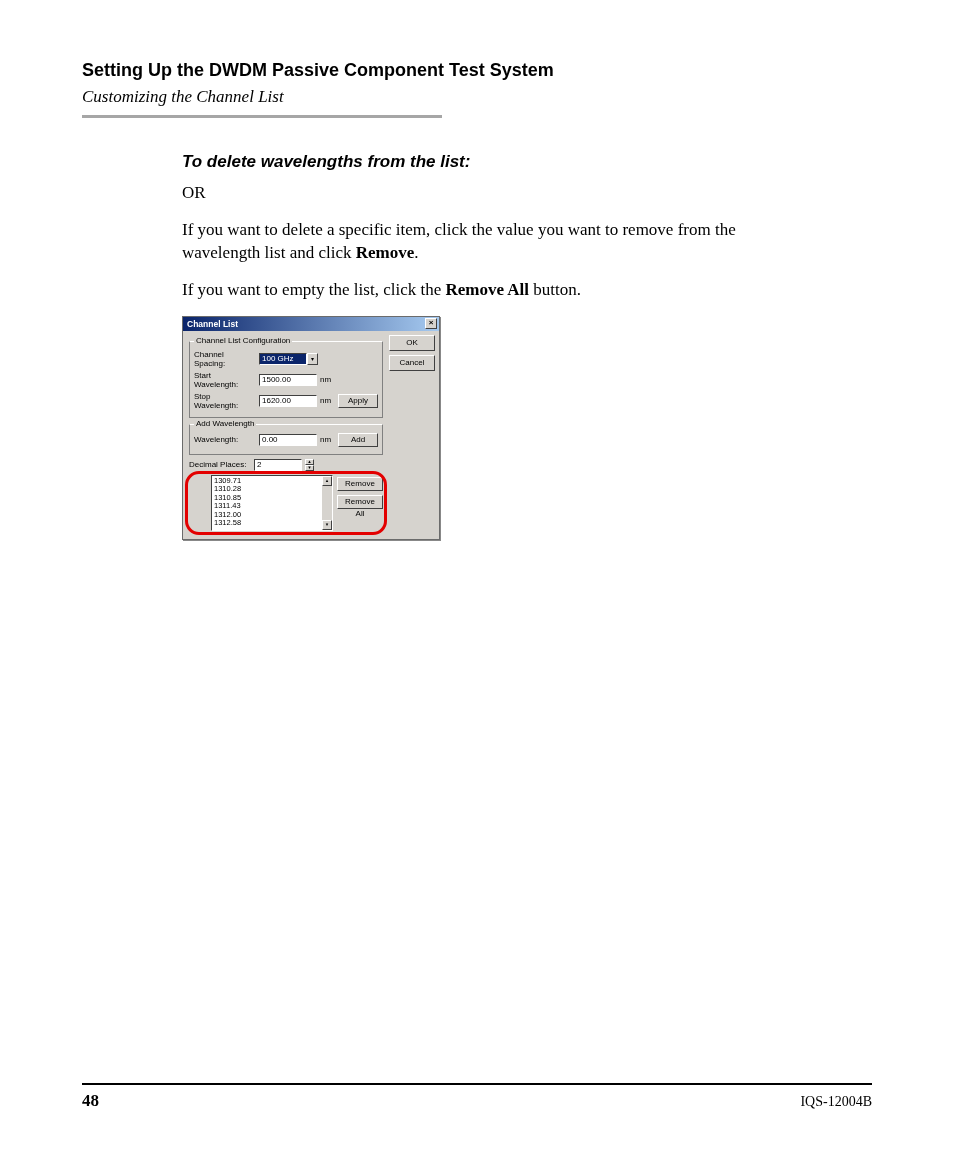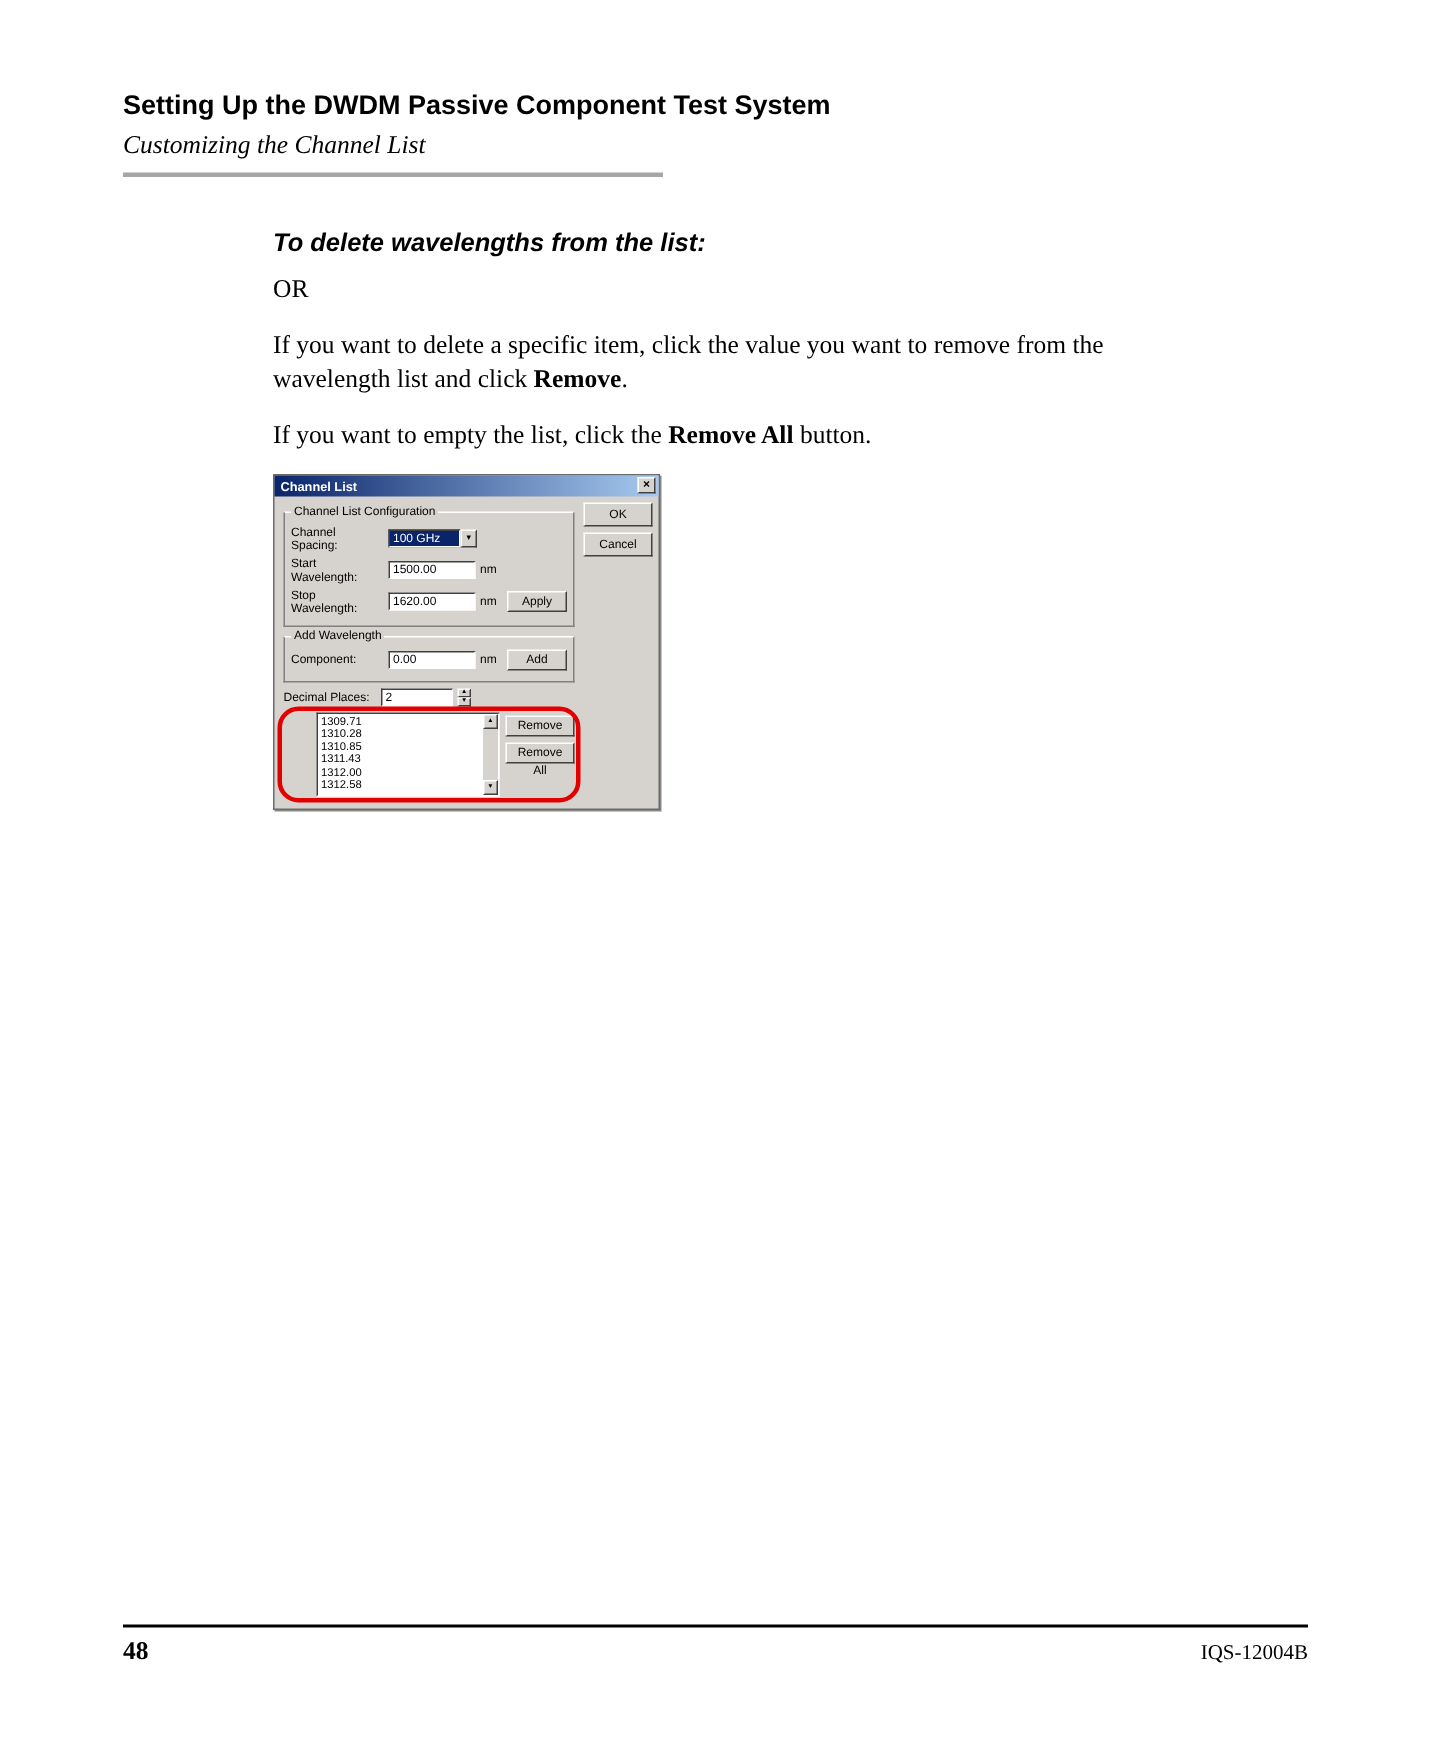--- a/index.html
+++ b/index.html
@@ -99,21 +99,21 @@
                 <div class="flabel">Stop Wavelength:</div>
                 <div class="finput">1620.00</div>
                 <div class="unit">nm</div>
                 <div style="flex:1"></div>
                 <div class="btn small">Apply</div>
               </div>
             </div>
 
             <div class="groupbox" data-title="Add Wavelength">
               <div class="frow">
-                <div class="flabel">Component:</div>
+                <div class="flabel">Wavelength:</div>
                 <div class="finput">0.00</div>
                 <div class="unit">nm</div>
                 <div style="flex:1"></div>
                 <div class="btn small">Add</div>
               </div>
             </div>
 
             <div class="row-standalone">
               <div class="flabel" style="width:62px;">Decimal Places:</div>
               <div class="finput" style="width:48px;">2</div>

